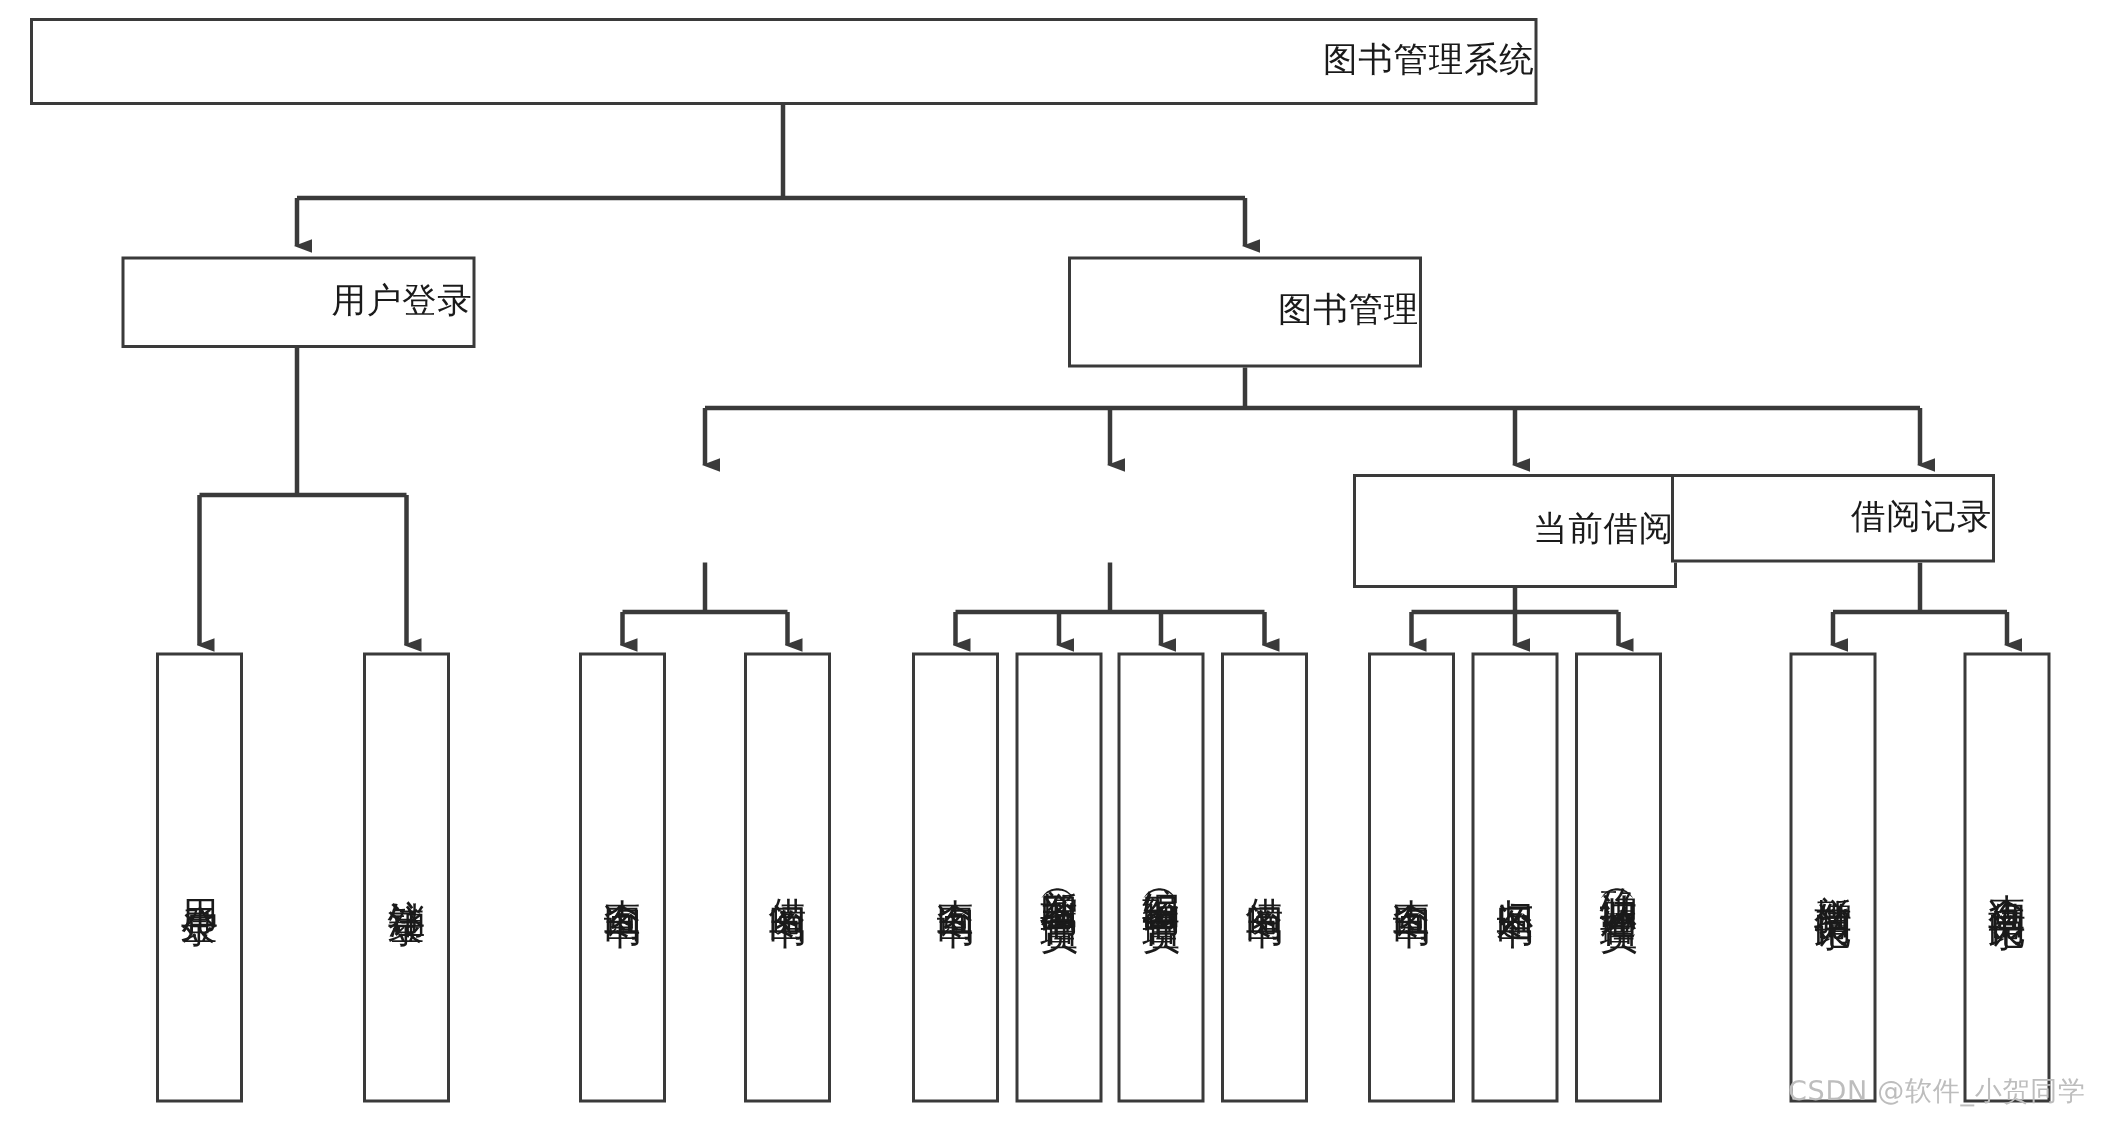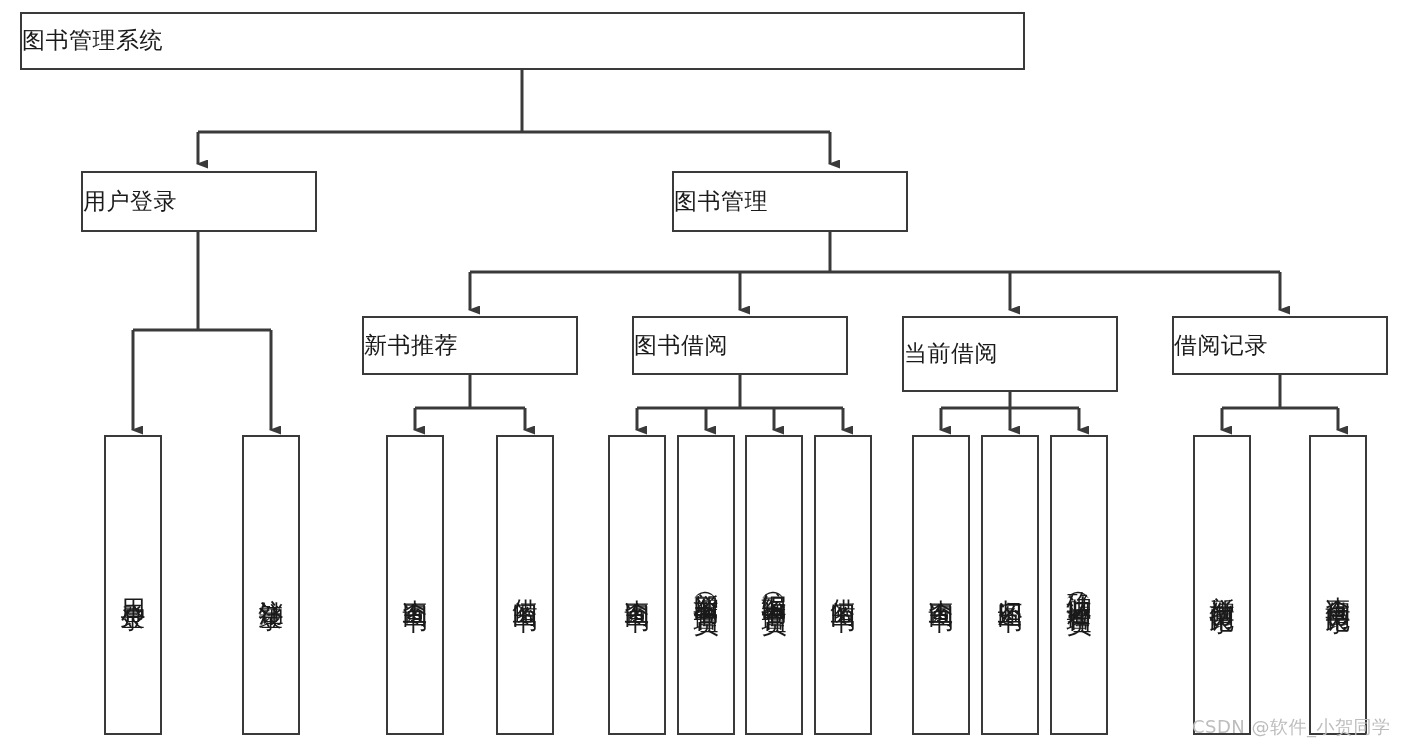--- a/index.html
+++ b/index.html
@@ -25,21 +25,21 @@
     height: 747px;
     pointer-events: none;
   }
   .node {
     position: absolute;
     box-sizing: border-box;
     border: 2px solid #3a3a3a;
     background: #ffffff;
     display: flex;
     align-items: center;
-    justify-content: flex-start;
+    justify-content: flex-end;
     color: #1a1a1a;
   }
   .node .label {
     display: block;
     text-align: center;
     line-height: 1.28;
     letter-spacing: 0.5px;
   }
   .node.horiz .label {
     font-size: 23px;
@@ -120,37 +120,31 @@
   </svg>
 
   <div class="node horiz" style="left:20px; top:12px; width:1005px; height:58px;">
     <span class="label">图书管理系统</span>
   </div>
 
   <div class="node horiz" style="left:81px; top:171px; width:236px; height:61px;">
     <span class="label">用户登录</span>
   </div>
 
-  <div class="node horiz" style="left:672px; top:171px; width:236px; height:61px;">
+  <div class="node horiz" style="left:712px; top:171px; width:236px; height:74px;">
     <span class="label">图书管理</span>
   </div>
 
-  <div class="node horiz" style="left:362px; top:316px; width:216px; height:59px;">
-    <span class="label">新书推荐</span>
-  </div>
-
-  <div class="node horiz" style="left:632px; top:316px; width:216px; height:59px;">
-    <span class="label">图书借阅</span>
-  </div>
+
 
   <div class="node horiz" style="left:902px; top:316px; width:216px; height:76px;">
     <span class="label">当前借阅</span>
   </div>
 
-  <div class="node horiz" style="left:1172px; top:316px; width:216px; height:59px;">
+  <div class="node horiz" style="left:1114px; top:316px; width:216px; height:59px;">
     <span class="label">借阅记录</span>
   </div>
 
   <div class="node vert" style="left:104px; top:435px; width:58px; height:300px;">
     <span class="label">用户登录</span>
   </div>
 
   <div class="node vert" style="left:242px; top:435px; width:58px; height:300px;">
     <span class="label">注销登录</span>
   </div>

